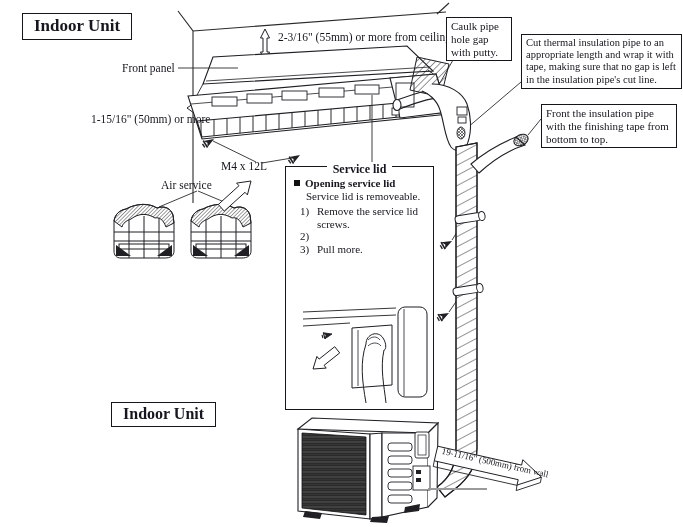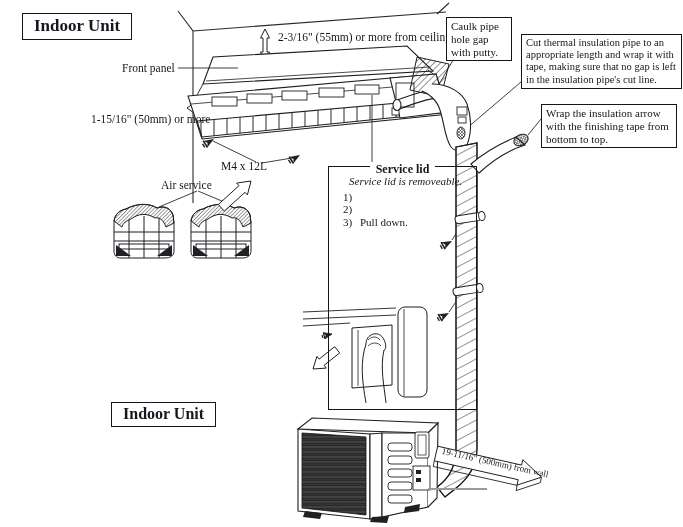--- a/index.html
+++ b/index.html
@@ -5,27 +5,27 @@
   html,body{margin:0;padding:0;background:#ffffff;}
   .stage{position:relative;width:683px;height:527px;background:#ffffff;overflow:hidden;
          font-family:"Liberation Serif","DejaVu Serif",serif;color:#16161e;}
   .stage svg{position:absolute;left:0;top:0;z-index:1;}
   .txt{position:absolute;z-index:2;font-size:11.5px;line-height:13px;white-space:nowrap;}
   .titlebox{position:absolute;z-index:2;border:1.6px solid #15151a;background:#fff;
             font-weight:bold;padding:2px 11px 3px 11px;}
   .callout{position:absolute;z-index:2;border:1.4px solid #15151a;background:#fff;
            font-size:11px;line-height:12.8px;padding:2px 4px;white-space:normal;}
   .servicebox{position:absolute;z-index:2;border:1.5px solid #15151a;background:transparent;
-              left:285px;top:166px;width:147px;height:242px;margin-left:43px;}
+              left:285px;top:166px;width:147px;height:242px;}
   .servicebox .legend{position:absolute;top:-8px;left:0;right:0;text-align:center;}
   .servicebox .legend span{background:#fff;padding:0 6px;font-weight:bold;font-size:12px;}
   .sv-content{position:absolute;left:7px;top:8px;right:4px;font-size:11px;line-height:12.6px;}
   .hrow{display:flex;align-items:flex-start;font-weight:bold;margin-top:2px;}
   .sq{flex:0 0 auto;width:6px;height:6px;background:#111;margin:3px 5px 0 1px;}
-  .indent1{margin-left:13px;margin-bottom:3px;font-style:italic;}
+  .indent1{margin-left:13px;margin-bottom:3px;}
   .step{display:flex;margin-left:7px;}
   .step-num{flex:0 0 17px;}
   .step-text{flex:1;}
   .banner-text{position:absolute;z-index:3;left:443px;top:446px;width:118px;
                font-size:9px;line-height:10px;transform:rotate(12.5deg);
                transform-origin:0 0;white-space:nowrap;}
 </style>
 </head>
 <body>
 
@@ -213,38 +213,43 @@
   </div>
 
   <div class="txt" style="left:221px;top:160px;text-align:center;">M4 x 12L</div>
 
   <div class="txt" style="left:161px;top:179px;">Air service</div>
 
   <div class="callout" style="left:521px;top:34px;width:151px;font-size:10.5px;line-height:12.2px;">Cut thermal insulation pipe to an appropriate length and wrap it with tape, making sure that no gap is left in the insulation pipe's cut line.</div>
 
   <div class="callout" style="left:446px;top:17px;width:56px;">Caulk pipe hole gap with putty.</div>
 
-  <div class="callout" style="left:541px;top:104px;width:126px;">Wrap the insulation arrow with the finishing tape from bottom to top.</div>
+  <div class="callout" style="left:541px;top:104px;width:126px;">Front the insulation pipe with the finishing tape from bottom to top.</div>
 
   <div class="servicebox">
     <div class="legend">
       <span>Service lid</span>
     </div>
     <div class="sv-content">
+      <div class="hrow">
+        <span class="sq"></span>
+        <span>Opening service lid</span>
+      </div>
       <div class="indent1">Service lid is removeable.</div>
       <div style="margin-top:3px;">
         <div class="step">
           <span class="step-num">1)</span>
+          <span class="step-text">Remove the service lid screws.</span>
         </div>
         <div class="step">
           <span class="step-num">2)</span>
         </div>
         <div class="step">
           <span class="step-num">3)</span>
-          <span class="step-text">Pull down.</span>
+          <span class="step-text">Pull more.</span>
         </div>
       </div>
     </div>
   </div>
 
   <div class="titlebox" style="left:111px;top:402px;font-size:16px;">
     <span>Indoor Unit</span>
   </div>
 
   <div class="banner-text">19-11/16" (500mm) from wall</div>

